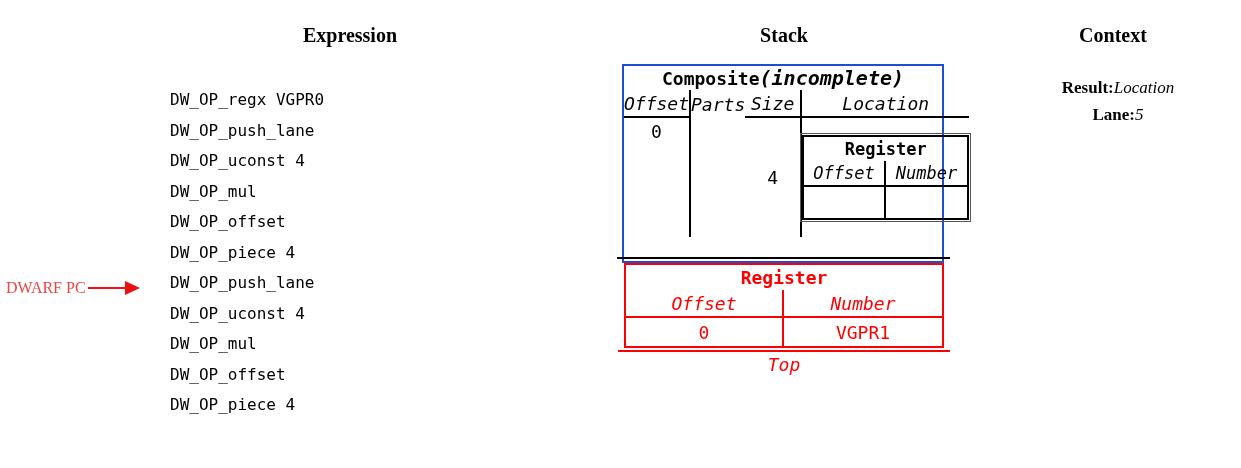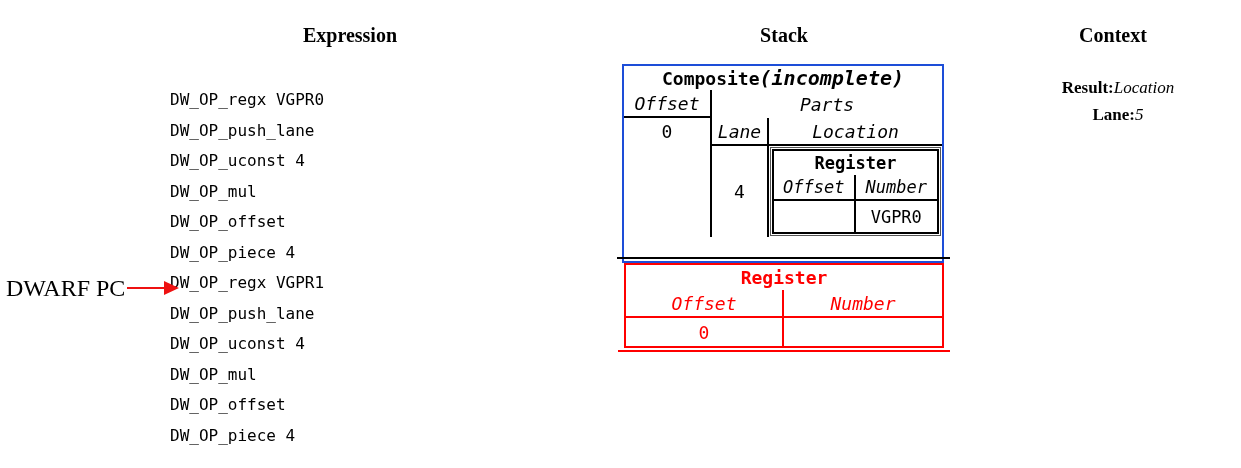--- a/index.html
+++ b/index.html
@@ -33,21 +33,21 @@
   .op-row{height:30.55px;line-height:30.55px;white-space:pre;}
 
   
   #dwarf-pc{
     position:absolute;left:6px;top:276px;height:24px;
     display:flex;align-items:center;
     color:#ee1111;
   }
   #dwarf-pc .pc-text{
     font-family:"Liberation Serif", serif;
-    font-size:24px;line-height:24px;color:#000000;
+    font-size:16px;line-height:24px;color:#ef4444;
   }
   #dwarf-pc .arrow-shaft{width:37px;height:2px;background:#ee1111;margin-left:2px;}
   #dwarf-pc .arrow-head{
     width:0;height:0;
     border-top:7px solid transparent;
     border-bottom:7px solid transparent;
     border-left:15px solid #ee1111;
   }
 
   
@@ -60,21 +60,21 @@
     position:absolute;left:622px;top:64px;width:322px;height:199px;
     border:2px solid #1d4ed8;
   }
   #composite .c-title{height:24px;display:flex;align-items:center;justify-content:center;}
   #composite .c-title .t-main{font-weight:bold;font-size:18px;}
   #composite .c-title .t-qual{font-style:italic;font-size:20px;font-weight:bold;}
   #composite .c-body{display:flex;height:147px;}
   .c-offset-col{box-sizing:border-box;width:88px;border-right:2px solid #000;display:flex;flex-direction:column;}
   .c-offset-hdr{box-sizing:border-box;height:28px;border-bottom:2px solid #000;}
   .c-offset-val{height:27px;}
-  .c-parts-col{flex:1;display:flex;flex-direction:column;}
+  .c-parts-col{flex:1;display:flex;flex-direction:row;}
   .c-parts-hdr{height:28px;}
   .c-parts-body{flex:1;display:flex;}
   .c-size-col{box-sizing:border-box;width:57px;border-right:2px solid #000;display:flex;flex-direction:column;}
   .c-size-hdr{box-sizing:border-box;height:28px;border-bottom:2px solid #000;}
   .c-size-val{flex:1;}
   .c-loc-col{flex:1;display:flex;flex-direction:column;}
   .c-loc-hdr{box-sizing:border-box;height:28px;border-bottom:2px solid #000;}
   .c-loc-body{flex:1;display:flex;align-items:center;justify-content:center;}
 
   
@@ -137,21 +137,20 @@
   <div class="col-header" id="hdr-stack">Stack</div>
   <div class="col-header" id="hdr-context">Context</div>
 
   <div id="op-list">
     <div class="op-row">DW_OP_regx VGPR0</div>
     <div class="op-row">DW_OP_push_lane</div>
     <div class="op-row">DW_OP_uconst 4</div>
     <div class="op-row">DW_OP_mul</div>
     <div class="op-row">DW_OP_offset</div>
     <div class="op-row">DW_OP_piece 4</div>
-    <div class="op-row">DW_OP_regx VGPR1</div>
     <div class="op-row">DW_OP_push_lane</div>
     <div class="op-row">DW_OP_uconst 4</div>
     <div class="op-row">DW_OP_mul</div>
     <div class="op-row">DW_OP_offset</div>
     <div class="op-row">DW_OP_piece 4</div>
   </div>
 
   <div id="dwarf-pc">
     <span class="pc-text">DWARF PC</span>
     <span class="arrow-shaft"></span>
@@ -165,36 +164,35 @@
     </div>
     <div class="c-body">
       <div class="c-offset-col">
         <div class="c-offset-hdr it cc">Offset</div>
         <div class="c-offset-val cc">0</div>
       </div>
       <div class="c-parts-col">
         <div class="c-parts-hdr it cc">Parts</div>
         <div class="c-parts-body">
           <div class="c-size-col">
-            <div class="c-size-hdr it cc">Lane</div>
+            <div class="c-size-hdr it cc">Size</div>
             <div class="c-size-val cc">4</div>
           </div>
           <div class="c-loc-col">
             <div class="c-loc-hdr it cc">Location</div>
             <div class="c-loc-body">
 
               <div id="register-nested">
                 <div class="r-title bt cc">Register</div>
                 <div class="r-body">
                   <div class="r-col left">
                     <div class="r-hdr it cc">Offset</div>
                   </div>
                   <div class="r-col">
                     <div class="r-hdr it cc">Number</div>
-                    <div class="r-val cc">VGPR0</div>
                   </div>
                 </div>
               </div>
             </div>
           </div>
         </div>
       </div>
     </div>
   </div>
 
@@ -202,25 +200,27 @@
 
   <div id="register-top" class="stack-table">
     <div class="r-title bt cc">Register</div>
     <div class="r-body">
       <div class="r-col left">
         <div class="r-hdr it cc">Offset</div>
         <div class="r-val cc">0</div>
       </div>
       <div class="r-col">
         <div class="r-hdr it cc">Number</div>
+        <div class="r-val cc">VGPR1</div>
       </div>
     </div>
   </div>
 
   <div class="stack-sep" id="sep-red"></div>
+  <div id="top-label">Top</div>
 
   <div class="ctx-line" id="ctx-result">
     <span class="ctx-label">Result:</span><span class="ctx-value">Location</span>
   </div>
   <div class="ctx-line" id="ctx-lane">
     <span class="ctx-label">Lane:</span><span class="ctx-value">5</span>
   </div>
 
 </div>
 

